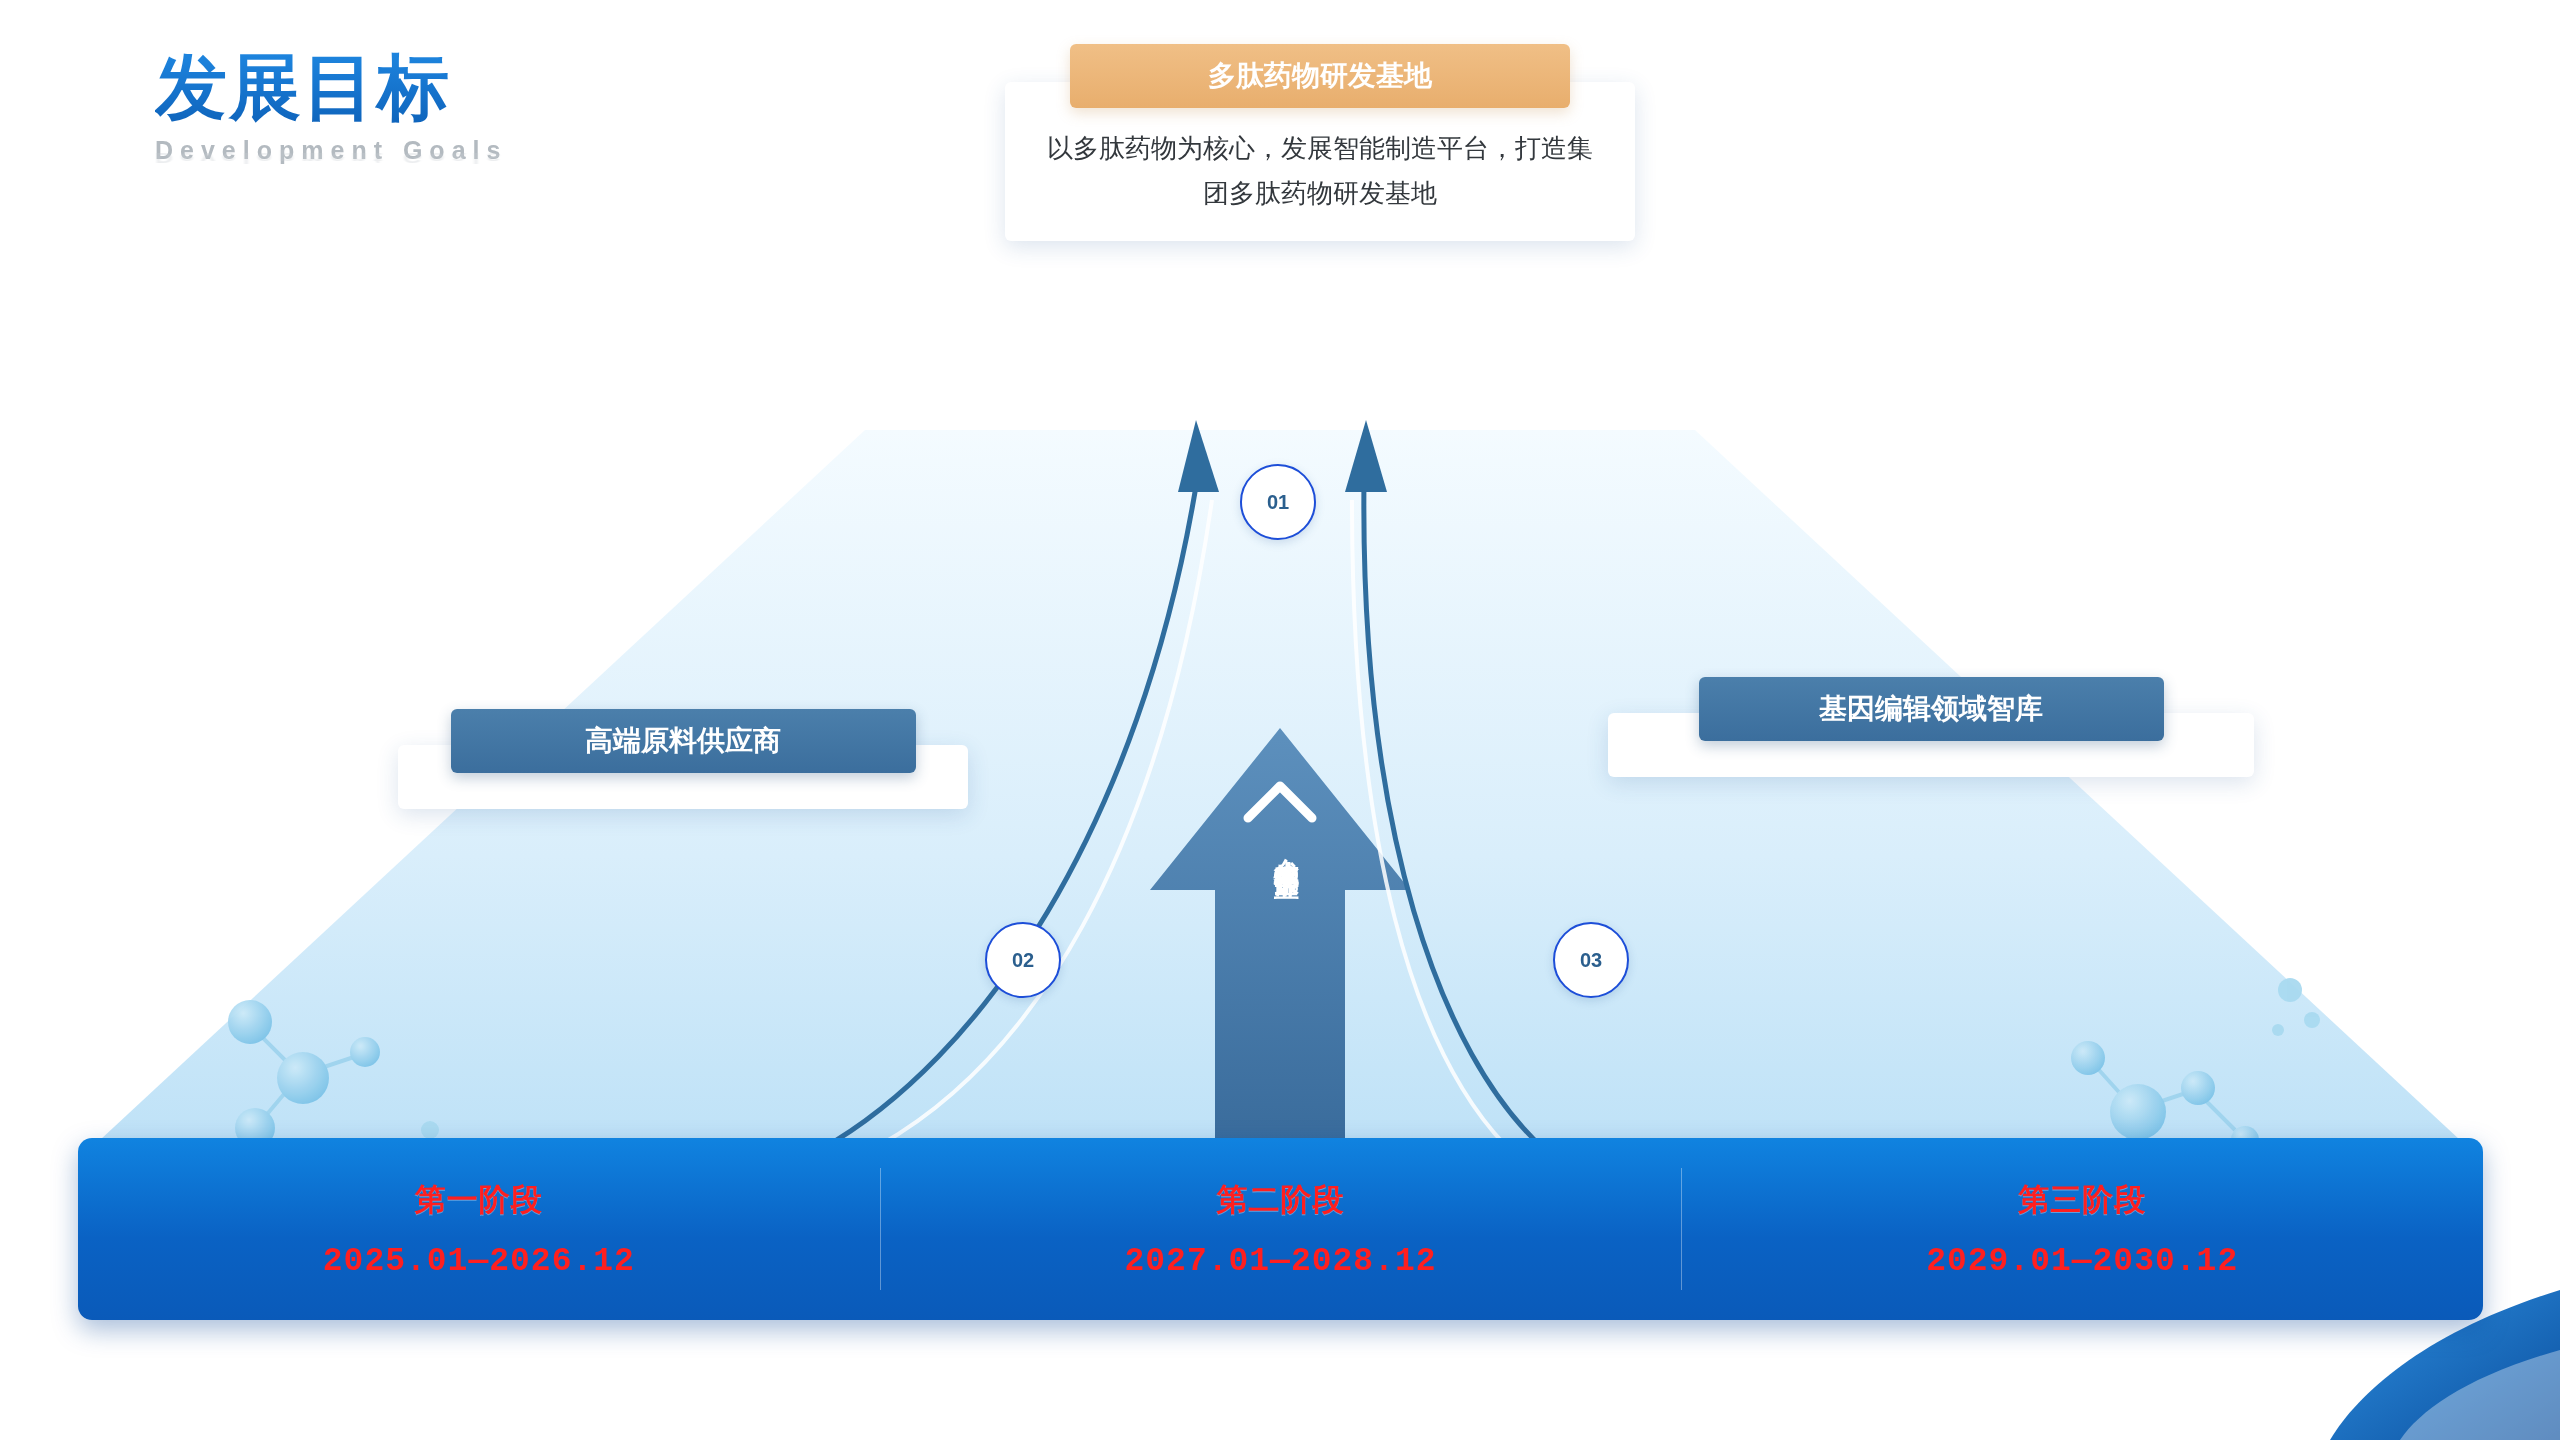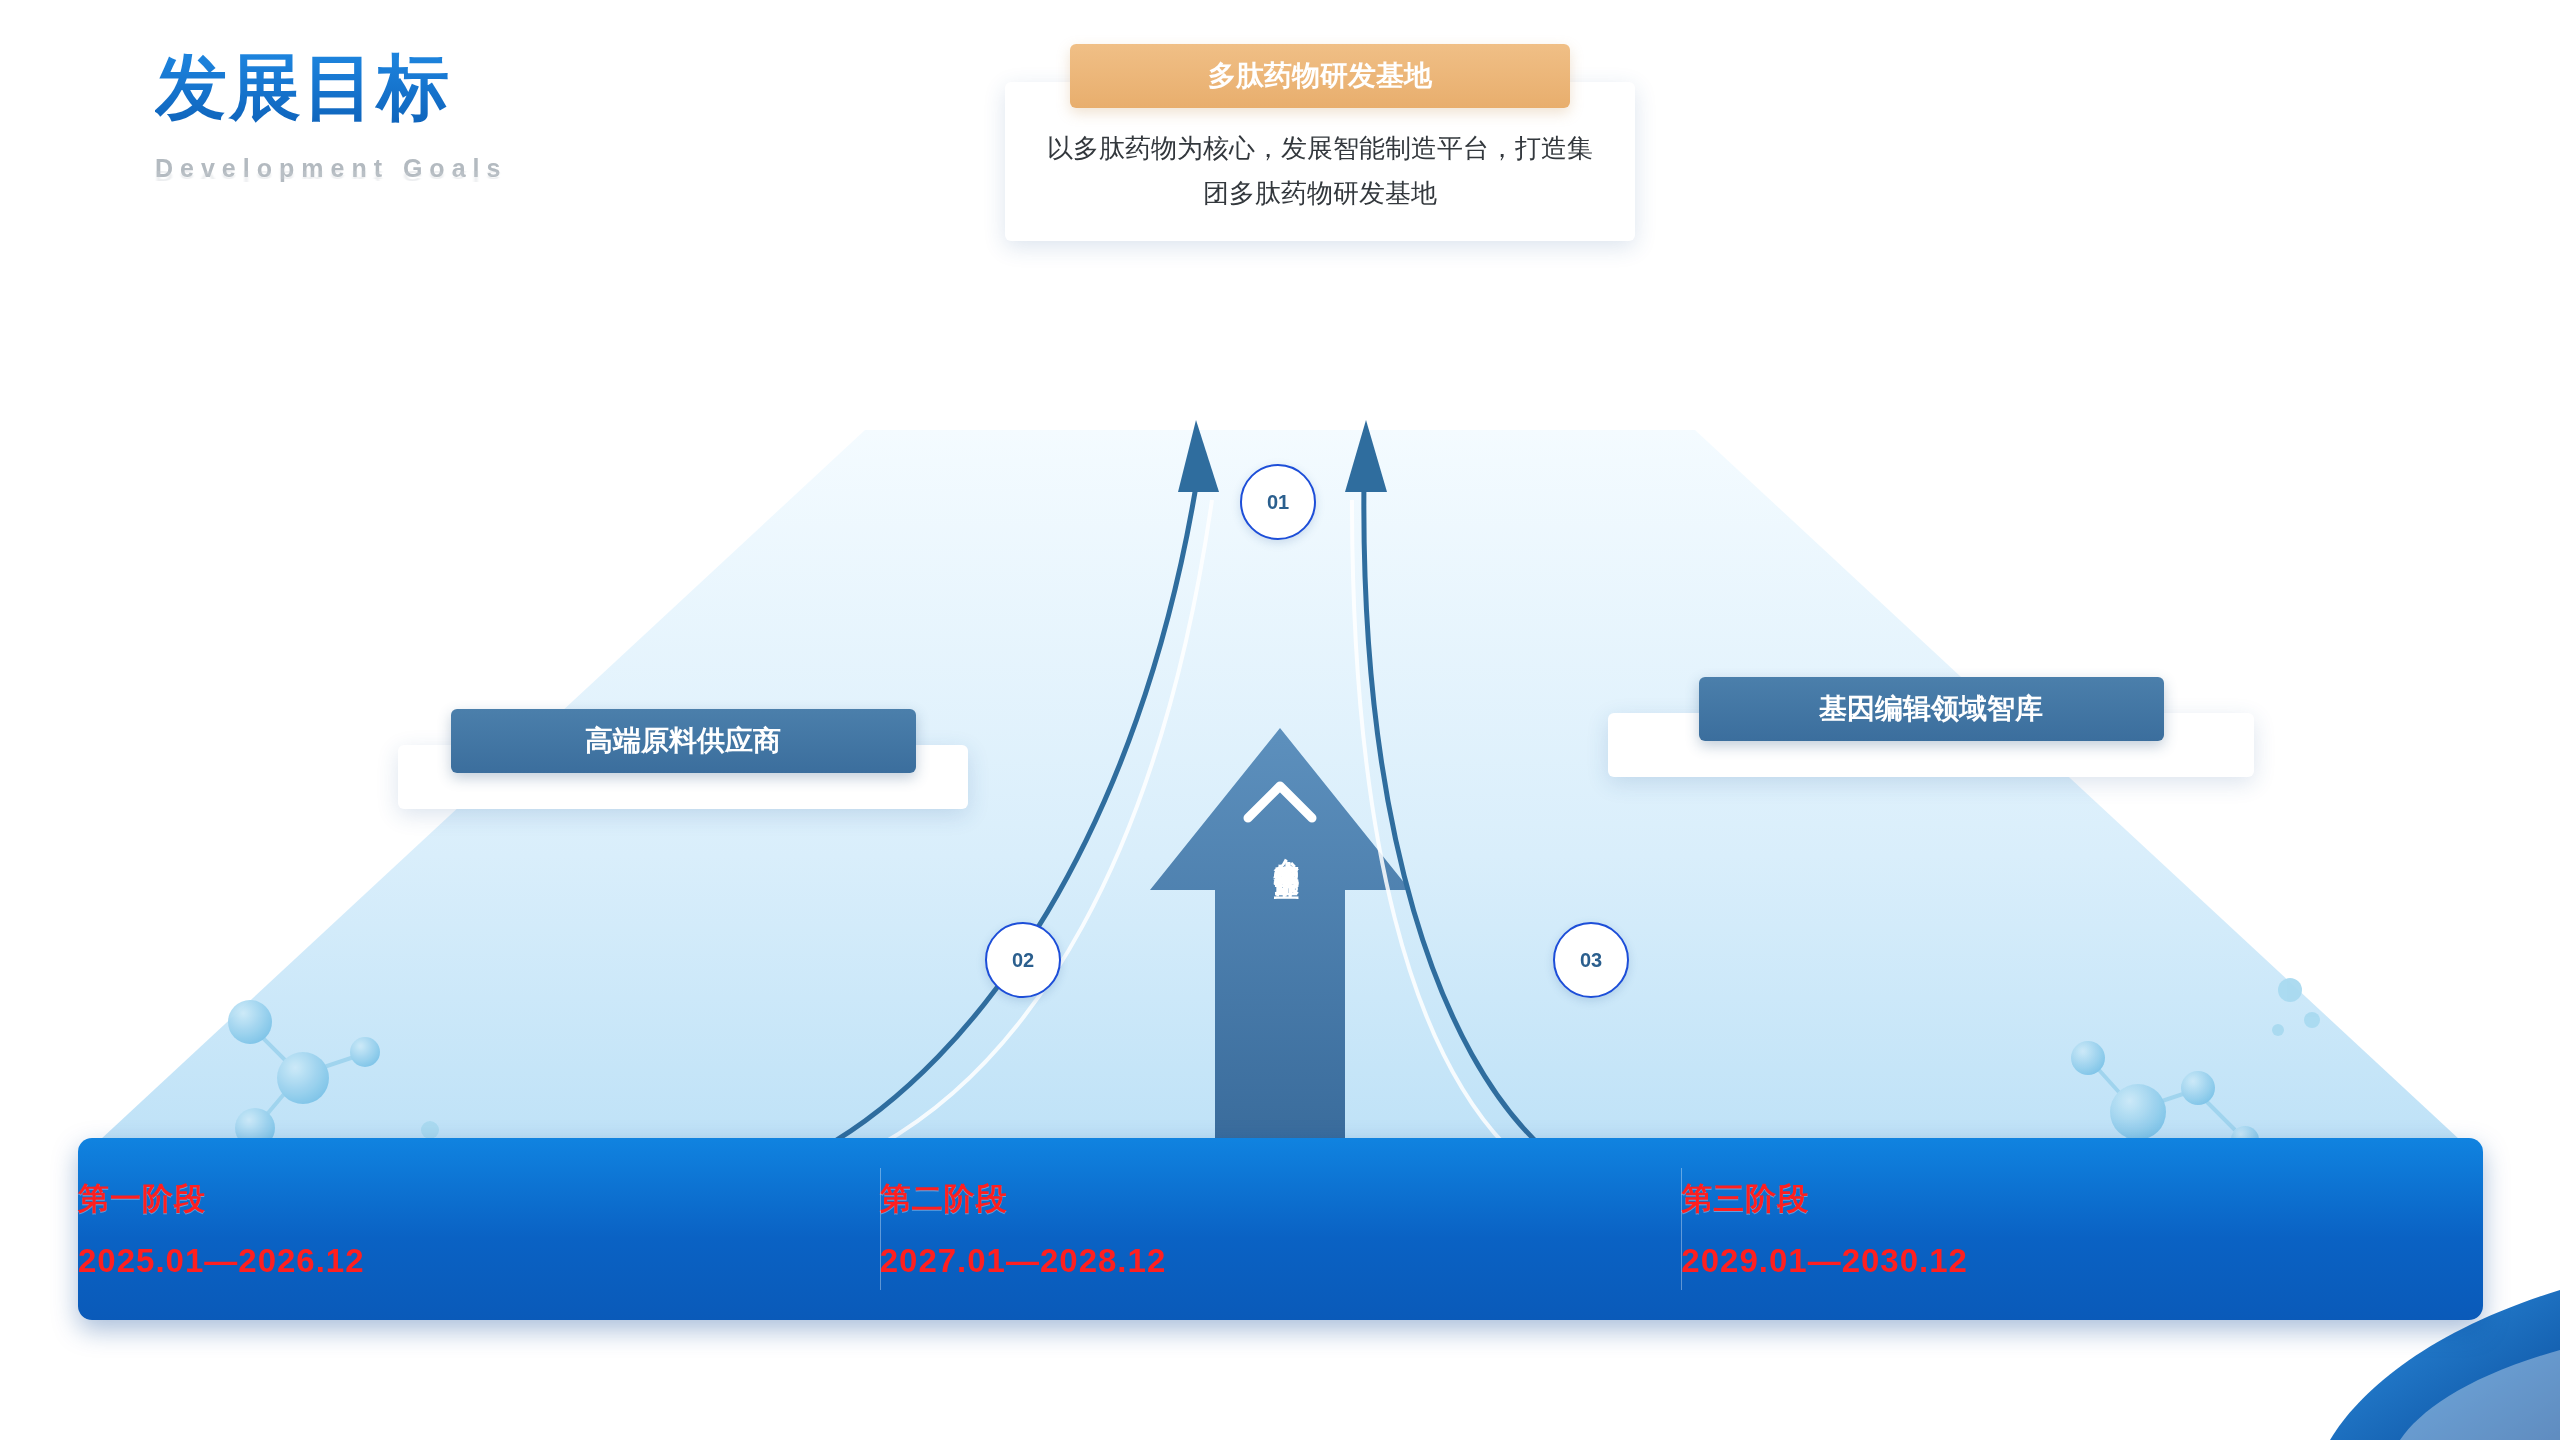--- a/index.html
+++ b/index.html
@@ -28,21 +28,21 @@
     color: #1277d4;
     letter-spacing: 2px;
     line-height: 1.05;
     background: linear-gradient(180deg, #1e86e0 0%, #0e63bb 100%);
     -webkit-background-clip: text;
     background-clip: text;
     color: transparent;
     text-shadow: none;
   }
   #title-sub {
-    margin-top: 28px;
+    margin-top: 10px;
     font-size: 25px;
     letter-spacing: 7px;
     font-weight: bold;
     color: #9aa3ab;
     opacity: .75;
   }
   #title-sub-shadow {
     margin-top: 2px;
     font-size: 25px;
     letter-spacing: 7px;
@@ -182,22 +182,24 @@
     border-radius: 14px;
     background: linear-gradient(180deg, #1083e0 0%, #0a62c4 55%, #0a5ab9 100%);
     box-shadow: 0 10px 26px rgba(10,70,150,0.35);
     display: flex;
   }
   .phase {
     flex: 1;
     position: relative;
     display: flex;
     flex-direction: column;
+    align-items: center;
     justify-content: center;
     gap: 22px;
+    font-family: Liberation Mono, monospace;
   }
   .phase + .phase::before {
     content: "";
     position: absolute;
     left: 0;
     top: 30px;
     bottom: 30px;
     width: 1px;
     background: rgba(255,255,255,0.35);
   }

